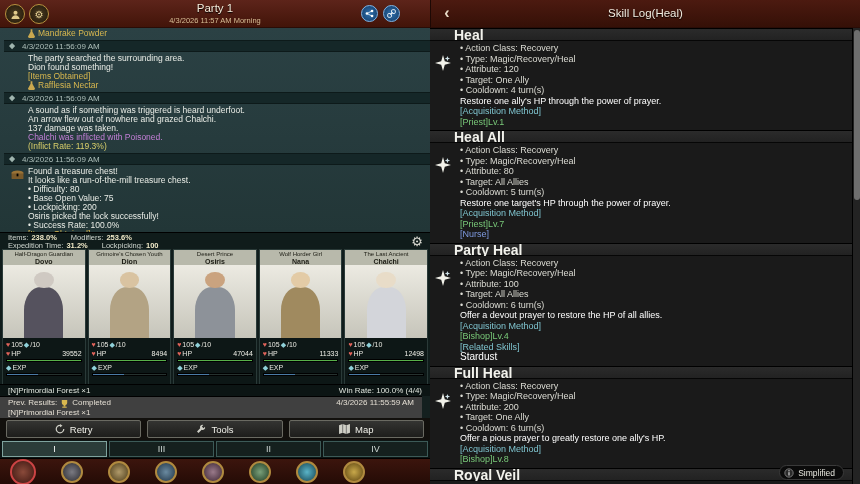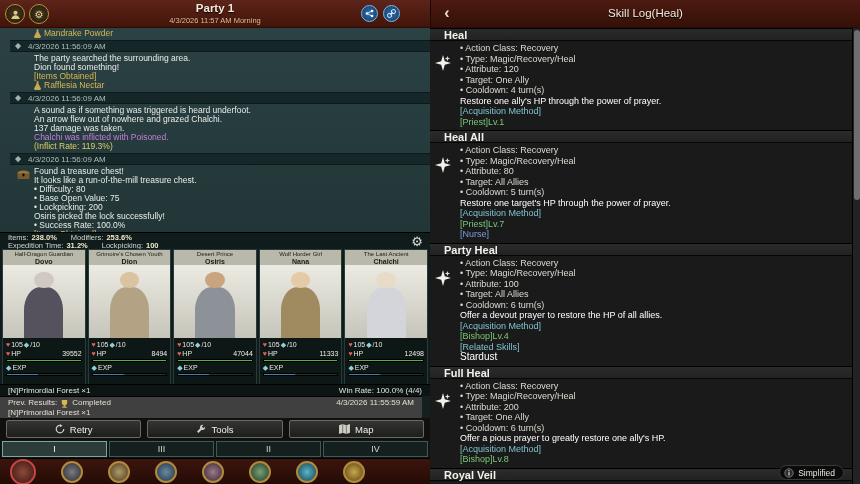--- a/index.html
+++ b/index.html
@@ -4,33 +4,33 @@
 <style>
 *{margin:0;padding:0;box-sizing:border-box}
 html,body{background:#000}
 .screen{position:relative;width:860px;height:484px;overflow:hidden;background:#111;
   font-family:"Liberation Sans",sans-serif;color:#e8e8e2;-webkit-font-smoothing:antialiased}
 
 
 .topbar{position:absolute;top:0;left:0;width:860px;height:28px;display:flex;z-index:5}
 .tb-left{width:430px;background:linear-gradient(#5d241a,#421409);position:relative;border-bottom:1px solid #2a0c06}
 .tb-right{flex:1;background:linear-gradient(#4c1a10,#351007);position:relative;border-bottom:1px solid #2a0c06;border-left:1px solid #1d0804}
-.tb-title{position:absolute;left:0;right:0;top:2px;text-align:center;font-size:11.5px;font-weight:bold;color:#f3e9d8;text-shadow:0 1px 1px #000}
+.tb-title{position:absolute;left:0;right:0;top:2px;text-align:center;font-size:11.5px;font-weight:normal;color:#f3e9d8;text-shadow:0 1px 1px #000}
 .tb-sub{position:absolute;left:0;right:0;top:16px;text-align:center;font-size:7.5px;color:#d8bf96}
 .tb-skill-title{position:absolute;left:0;right:0;top:7px;text-align:center;font-size:11.5px;font-weight:normal;color:#f3ece0;text-shadow:0 1px 1px #000}
 .circ{position:absolute;border-radius:50%;display:flex;align-items:center;justify-content:center}
 .circ.gold{width:20px;height:20px;top:4px;background:radial-gradient(#4a3b22,#211708);border:1.5px solid #b7923f;color:#e8d396;font-size:10px}
 .circ.blue{width:17px;height:17px;top:5px;background:radial-gradient(#2e6fae,#143a63);border:1.5px solid #7fb6e8}
 .back-btn{position:absolute;left:6px;top:3px;width:20px;height:20px;color:#e8dcc8;font-size:16px;font-weight:bold;line-height:20px;text-align:center;cursor:pointer}
 
 
 .left{position:absolute;top:28px;left:0;width:430px;height:456px;background:#14201f}
 
 
-.log{position:absolute;top:0;left:0;width:430px;height:204px;background:linear-gradient(#2b4144,#223637);overflow:hidden;padding:1px 6px 0 16px}
+.log{position:absolute;top:0;left:0;width:430px;height:204px;background:linear-gradient(#2b4144,#223637);overflow:hidden;padding:1px 6px 0 10px}
 .ln{font-size:8.5px;line-height:9px;color:#e9ece6;padding-left:18px;white-space:nowrap}
 .ln.gold{color:#d9b84f}
 .ln.poison{color:#c47fd8}
 .ln.rate{color:#d8ce6a}
 .ts{height:12px;margin:2px -6px 2px -6px;background:#152728;color:#aebfba;font-size:8px;line-height:12px;padding-left:18px;position:relative;border-top:1px solid #0d1a1a;border-bottom:1px solid #0d1a1a}
 .ts svg{position:absolute;left:5px;top:2px}
 .itemline{display:flex;align-items:center;gap:3px;padding-left:18px}
 .itemline svg{flex:0 0 auto}
 .entry{position:relative}
 .entry .side-icon{position:absolute;left:1px;top:2px}
@@ -88,21 +88,21 @@
 .d2{background:radial-gradient(#7a7a82,#2a2a30)}
 .d3{background:radial-gradient(#b09a6a,#4a3a18)}
 .d4{background:radial-gradient(#6a8aa0,#1e3244)}
 .d5{background:radial-gradient(#9a7a8a,#3a2432)}
 .d6{background:radial-gradient(#7aa07a,#1e3a22)}
 .d7{background:radial-gradient(#5ab4c8,#14414e)}
 .d8{background:radial-gradient(#c8a84a,#5a4210)}
 
 
 .right{position:absolute;top:28px;left:430px;width:422px;height:456px;background:#151515;overflow:hidden}
-.skill-header{height:13px;background:linear-gradient(#2b2b2b,#222);border-top:1px solid #000;border-bottom:1px solid #060606;font-size:11px;font-weight:bold;color:#f2f2ec;line-height:13px;padding-left:14px}
+.skill-header{height:13px;background:linear-gradient(#2b2b2b,#222);border-top:1px solid #000;border-bottom:1px solid #060606;font-size:14px;font-weight:bold;color:#f2f2ec;line-height:13px;padding-left:24px}
 .skill-body{position:relative;padding:2px 8px 3px 30px;background:#1a1a1a}
 .skill-body .spark{position:absolute;left:5px;top:14px}
 .bl{font-size:9px;line-height:10.5px;color:#dcdcd4;white-space:nowrap}
 .desc{font-size:9px;line-height:10.5px;color:#fff}
 .acq{font-size:9px;line-height:10.5px;color:#7fc4cf}
 .srcg{font-size:9px;line-height:10.5px;color:#79c979}
 .srcb{font-size:9px;line-height:10.5px;color:#7e9ae0}
 .relskill{font-size:10px;line-height:10.5px;color:#fff}
 
 .simplified{position:absolute;right:8px;bottom:4px;background:#0b0b0b;border:1px solid #3a3a3a;border-radius:9px;height:15px;display:flex;align-items:center;gap:4px;padding:0 8px 0 4px;font-size:8.5px;color:#e8e8e0;cursor:pointer}

